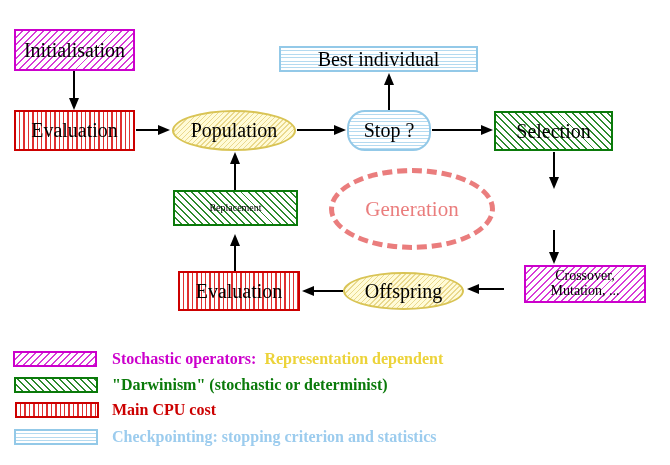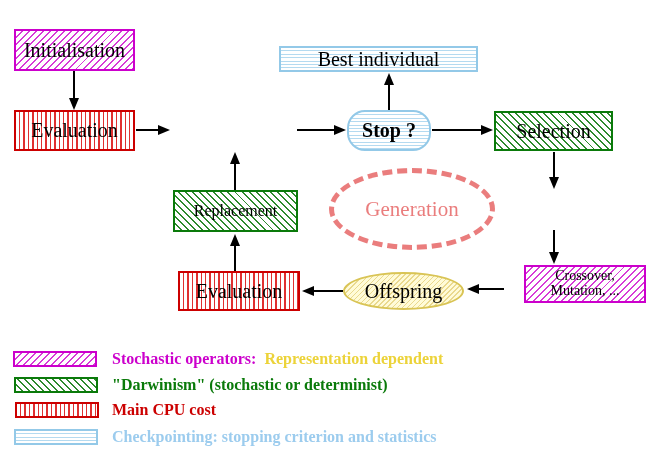--- a/index.html
+++ b/index.html
@@ -53,26 +53,29 @@
 <div id="canvas">
 
   <div class="node hatch-magenta fs20" style="left:14px;top:29px;width:121px;height:42px;">
     <span>Initialisation</span>
   </div>
 
   <div class="node stripe-red fs20" style="left:14px;top:110px;width:121px;height:41px;">
     <span>Evaluation</span>
   </div>
 
+  <div class="node hatch-yellow fs20" style="left:172px;top:110px;width:124px;height:41px;">
+    <span>Population</span>
+  </div>
 
   <div class="node stripe-cyan fs20" style="left:279px;top:46px;width:199px;height:26px;text-align:right;">
     <span>Best individual</span>
   </div>
 
-  <div class="node stripe-cyan fs20" style="left:347px;top:110px;width:84px;height:41px;border-radius:18px;font-weight:bold;">
+  <div class="node stripe-cyan fs20" style="left:347px;top:110px;width:84px;height:41px;border-radius:18px;">
     <span>Stop ?</span>
   </div>
 
   <div class="node hatch-green fs20" style="left:494px;top:111px;width:119px;height:40px;">
     <span>Selection</span>
   </div>
 
 
   <div class="node hatch-magenta fs14" style="left:504px;top:265px;width:122px;height:38px;flex-direction:column;">
     <div>Crossover,</div>
@@ -80,21 +83,21 @@
   </div>
 
   <div class="node hatch-yellow fs20" style="left:343px;top:272px;width:121px;height:38px;">
     <span>Offspring</span>
   </div>
 
   <div class="node stripe-red fs20" style="left:178px;top:271px;width:122px;height:40px;">
     <span>Evaluation</span>
   </div>
 
-  <div class="node hatch-green" style="left:173px;top:190px;width:125px;height:42px;font-size:16px;">
+  <div class="node hatch-green" style="left:173px;top:190px;width:125px;height:36px;font-size:10px;">
     <span>Replacement</span>
   </div>
 
   <div id="generation">
     <span>Generation</span>
   </div>
 
   <div class="aline" style="left:73px;top:71px;width:2px;height:28px;"></div>
   <div class="ah ah-down" style="left:69px;top:98px;"></div>
 

